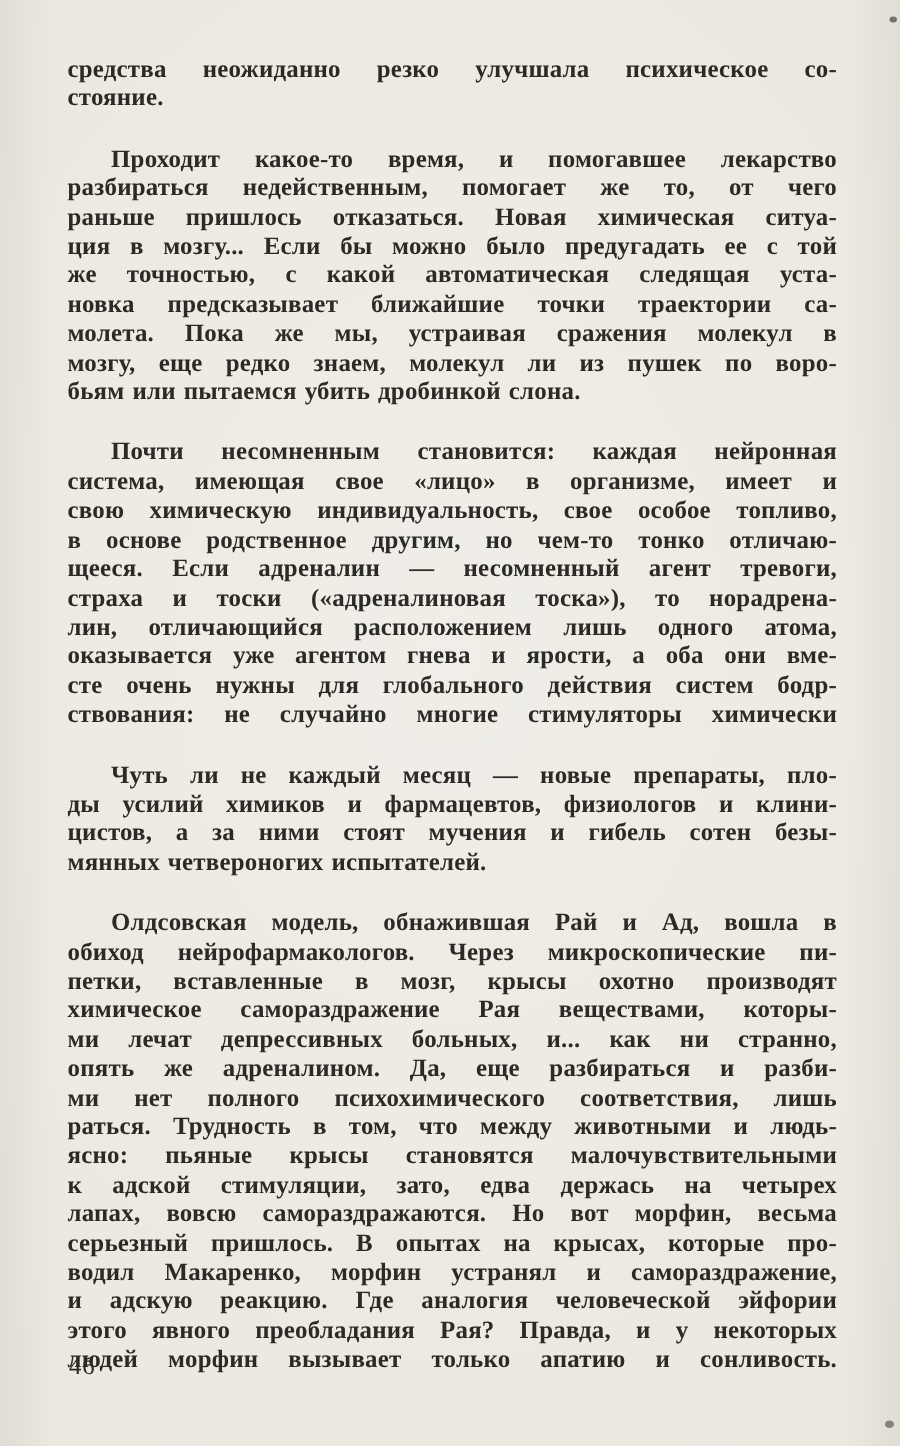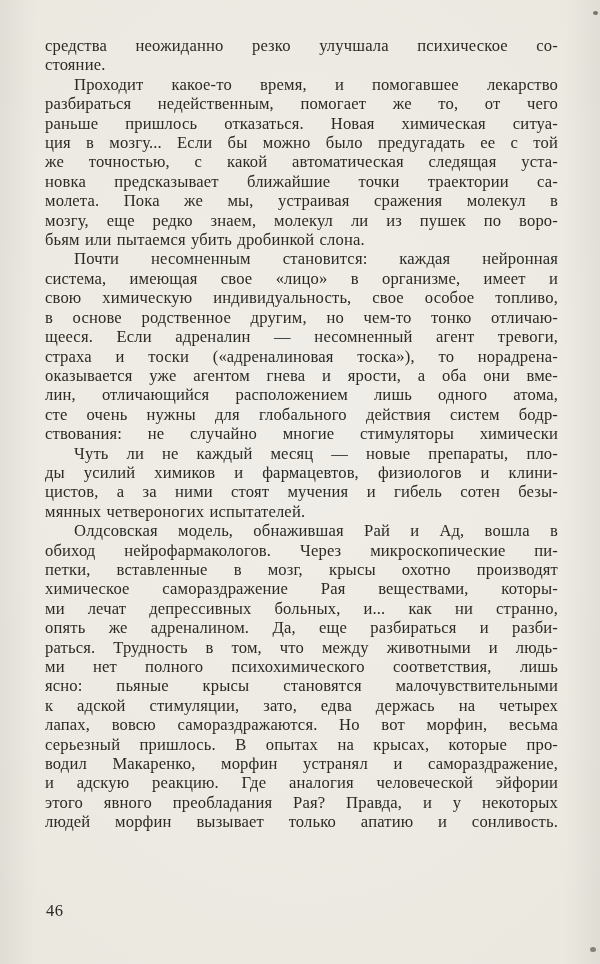--- a/index.html
+++ b/index.html
@@ -29,29 +29,31 @@
     top: 36px;
     width: 513px;
     font-size: 16.6px;
     line-height: 19.4px;
     letter-spacing: 0.15px;
     word-spacing: 1px;
   }
   .para {
     margin: 0;
     padding: 0;
+    font-weight: bold;
   }
   .line {
     display: block;
     text-align: justify;
     text-align-last: justify;
     white-space: normal;
   }
   .line.indent {
     text-indent: 29px;
+    margin-top: 21px;
   }
   .line.last {
     text-align-last: left;
   }
   .page-number {
     position: absolute;
     left: 46px;
     top: 901px;
     font-size: 16.5px;
     letter-spacing: 0.5px;
@@ -84,40 +86,40 @@
         <span class="line">мозгу, еще редко знаем, молекул ли из пушек по воро-</span>
         <span class="line last">бьям или пытаемся убить дробинкой слона.</span>
       </p>
       <p class="para">
         <span class="line indent">Почти несомненным становится: каждая нейронная</span>
         <span class="line">система, имеющая свое «лицо» в организме, имеет и</span>
         <span class="line">свою химическую индивидуальность, свое особое топливо,</span>
         <span class="line">в основе родственное другим, но чем-то тонко отличаю-</span>
         <span class="line">щееся. Если адреналин — несомненный агент тревоги,</span>
         <span class="line">страха и тоски («адреналиновая тоска»), то норадрена-</span>
+        <span class="line">лин, отличающийся расположением лишь одного атома,</span>
         <span class="line">оказывается уже агентом гнева и ярости, а оба они вме-</span>
-        <span class="line">лин, отличающийся расположением лишь одного атома,</span>
         <span class="line">сте очень нужны для глобального действия систем бодр-</span>
         <span class="line">ствования: не случайно многие стимуляторы химически</span>
       </p>
       <p class="para">
         <span class="line indent">Чуть ли не каждый месяц — новые препараты, пло-</span>
         <span class="line">ды усилий химиков и фармацевтов, физиологов и клини-</span>
         <span class="line">цистов, а за ними стоят мучения и гибель сотен безы-</span>
         <span class="line last">мянных четвероногих испытателей.</span>
       </p>
       <p class="para">
         <span class="line indent">Олдсовская модель, обнажившая Рай и Ад, вошла в</span>
         <span class="line">обиход нейрофармакологов. Через микроскопические пи-</span>
         <span class="line">петки, вставленные в мозг, крысы охотно производят</span>
         <span class="line">химическое самораздражение Рая веществами, которы-</span>
         <span class="line">ми лечат депрессивных больных, и... как ни странно,</span>
         <span class="line">опять же адреналином. Да, еще разбираться и разби-</span>
+        <span class="line">ми нет полного психохимического соответствия, лишь</span>
         <span class="line">раться. Трудность в том, что между животными и людь-</span>
-        <span class="line">ми нет полного психохимического соответствия, лишь</span>
         <span class="line">ясно: пьяные крысы становятся малочувствительными</span>
         <span class="line">к адской стимуляции, зато, едва держась на четырех</span>
         <span class="line">лапах, вовсю самораздражаются. Но вот морфин, весьма</span>
         <span class="line">серьезный пришлось. В опытах на крысах, которые про-</span>
         <span class="line">водил Макаренко, морфин устранял и самораздражение,</span>
         <span class="line">и адскую реакцию. Где аналогия человеческой эйфории</span>
         <span class="line">этого явного преобладания Рая? Правда, и у некоторых</span>
         <span class="line">людей морфин вызывает только апатию и сонливость.</span>
       </p>
     </div>

